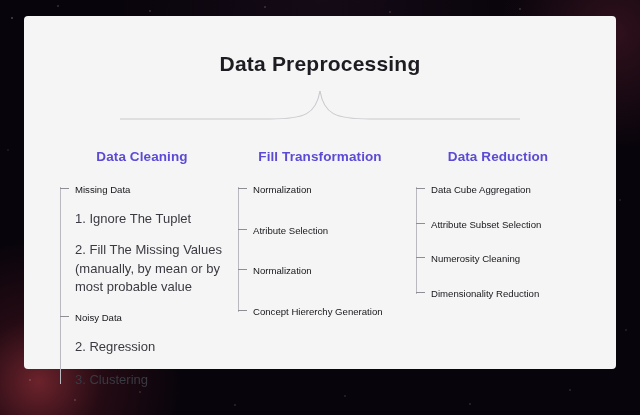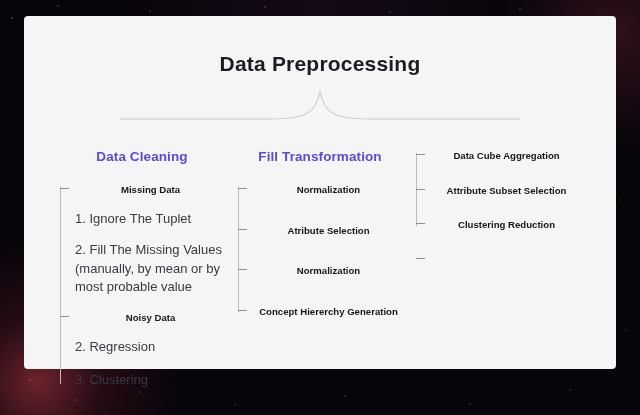--- a/index.html
+++ b/index.html
@@ -114,24 +114,23 @@
     background: #b9b9bf;
   }
   .item {
     position: relative;
     margin-bottom: 13px;
     font-size: 13px;
     line-height: 1.42;
     color: #2a2a30;
   }
   .item.bold {
-    font-weight: bold;
+    font-weight: normal;
     font-size: 9.6px;
     color: #17171c;
-    text-align: center;
   }
   .item .tick {
     position: absolute;
     left: -15px;
     top: 5px;
     width: 9px;
     height: 1px;
     background: #8e8e96;
   }
   .item.sub { color: #3a3a42; }
@@ -199,34 +198,36 @@
             <span>Normalization</span>
           </div>
           <div class="item bold">
             <span class="tick"></span>
             <span>Concept Hiererchy Generation</span>
           </div>
         </div>
       </div>
 
       <div class="col col-reduction">
+        <div class="col-title">Data Reduction</div>
         <div class="col-body">
           <div class="item bold">
             <span class="tick"></span>
             <span>Data Cube Aggregation</span>
           </div>
           <div class="item bold">
             <span class="tick"></span>
             <span>Attribute Subset Selection</span>
           </div>
           <div class="item bold">
             <span class="tick"></span>
-            <span>Clustering Reduction</span>
-          </div>
-          <div class="item bold">
-            <span class="tick"></span>
+            <span>Numerosity Cleaning</span>
+          </div>
+          <div class="item bold">
+            <span class="tick"></span>
+            <span>Dimensionality Reduction</span>
           </div>
         </div>
       </div>
 
     </div>
   </div>
 </div>
 
 </body></html>

